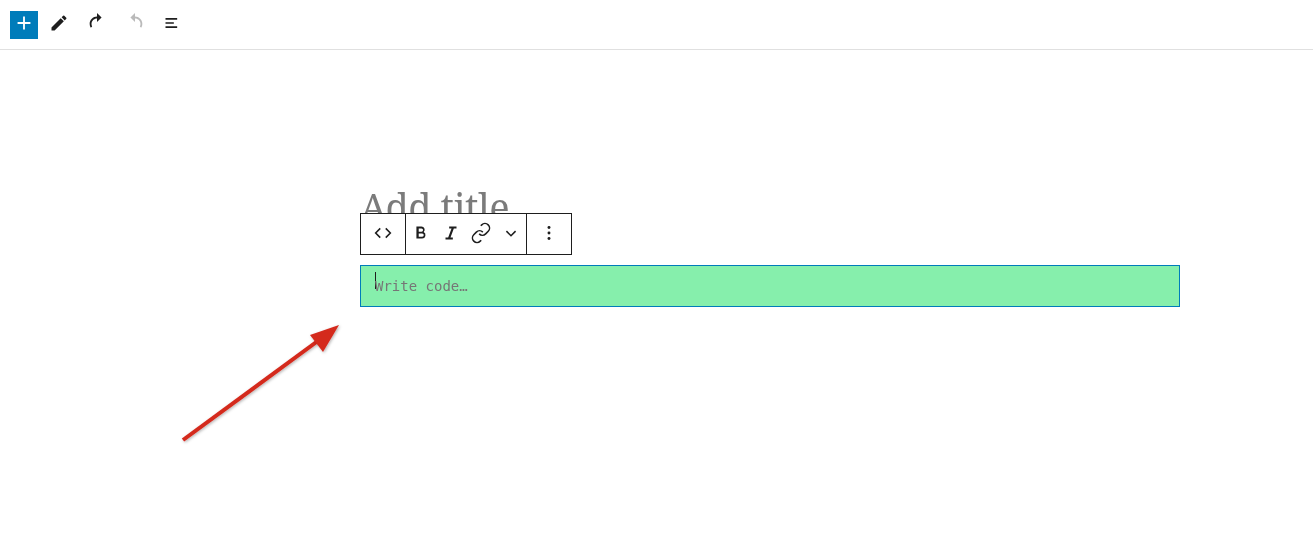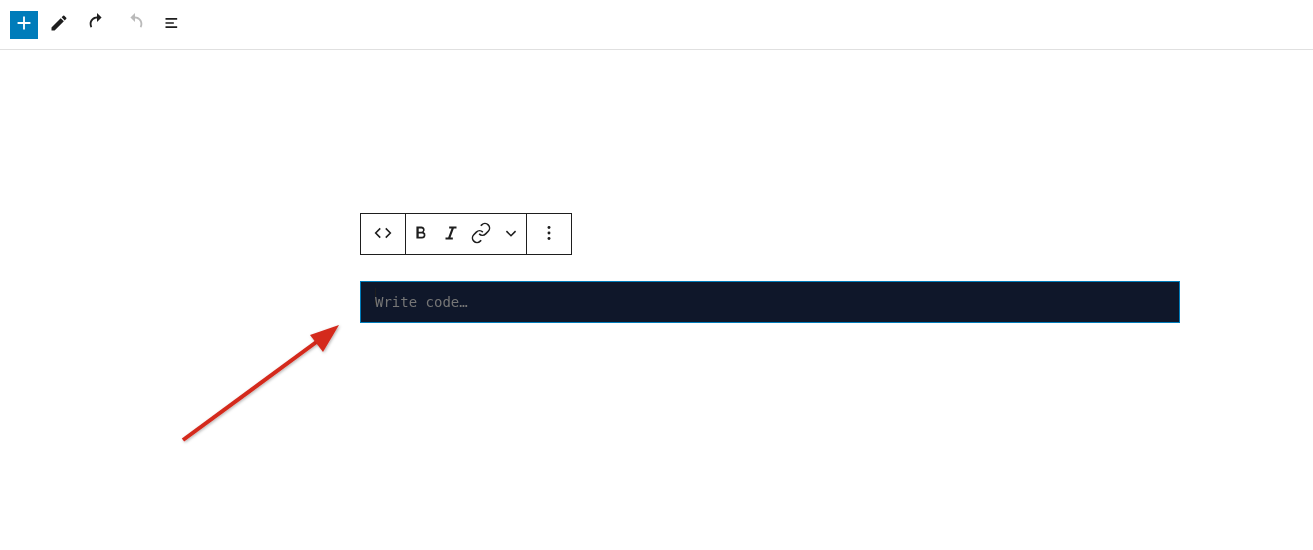--- a/index.html
+++ b/index.html
@@ -94,25 +94,24 @@
     .block-toolbar-btn.narrow {
       width: 30px;
     }
     .code-block {
       position: absolute;
       left: 360px;
       top: 215px;
       width: 820px;
       height: 30px;
       border: 1.5px solid #007cba;
-      background: #0f172a;
+      background: #86efac;
       padding: 20px 14px;
       display: flex;
       align-items: center;
-      margin-top: 16px;
     }
     .code-placeholder {
       color: #767676;
       font-size: 14px;
       font-family: Menlo, Consolas, monospace;
       position: relative;
     }
     .caret {
       position: absolute;
       left: 14px;
@@ -163,20 +162,21 @@
   <button class="toolbar-btn">
     <span>
       <svg width="20" height="20" viewBox="0 0 24 24" fill="#1e1e1e">
           <path d="M3 6h14v2H3zM3 11h10v2H3zM3 16h14v2H3z"></path>
         </svg>
     </span>
   </button>
 </div>
 
 <div class="editor-area">
+  <div class="title-placeholder">Add title</div>
 
   <div class="block-toolbar">
     <div class="block-toolbar-group">
       <button class="block-toolbar-btn">
         <span>
           <svg width="22" height="22" viewBox="0 0 24 24" fill="none" stroke="#1e1e1e" stroke-width="1.7">
               <path d="M9 7l-5 5 5 5M15 7l5 5-5 5"></path>
             </svg>
         </span>
       </button>

